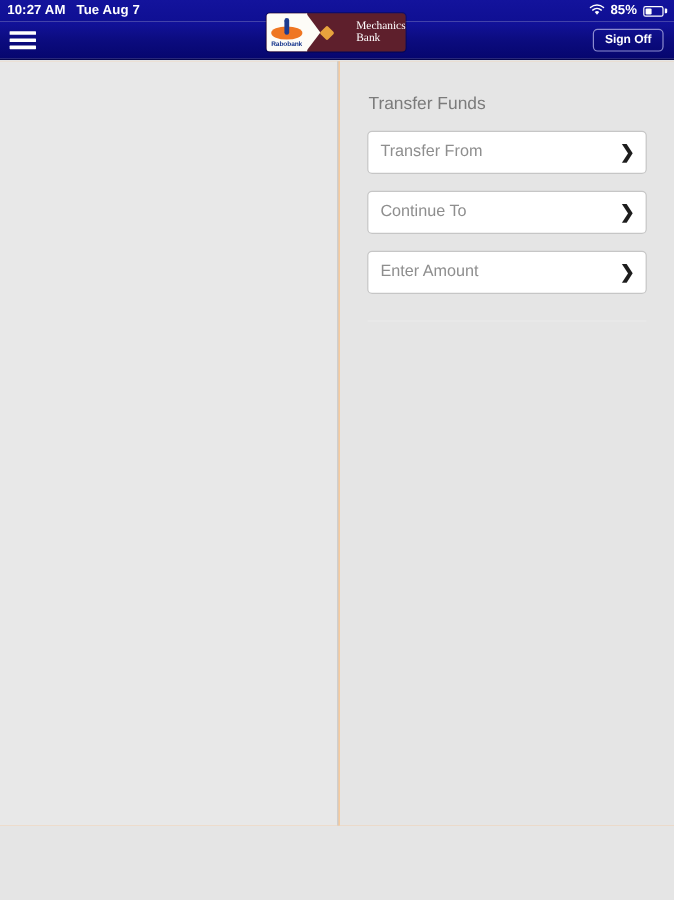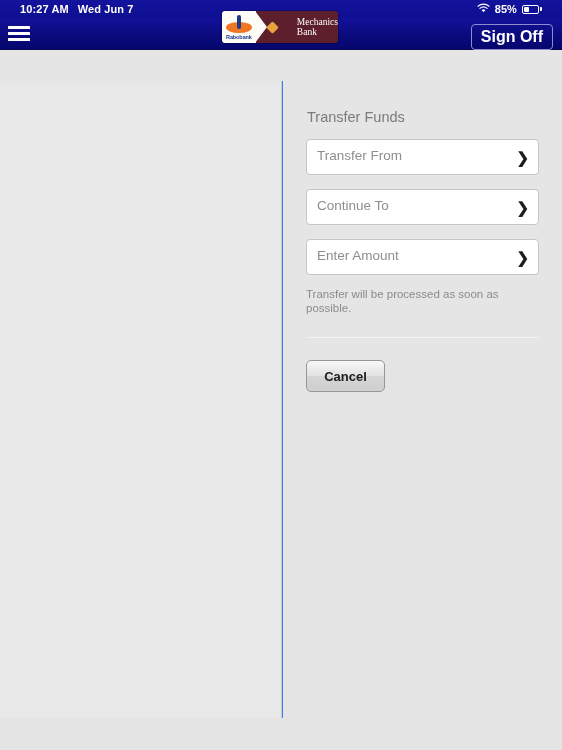--- a/index.html
+++ b/index.html
@@ -19,21 +19,21 @@
 
   
   .status-bar {
     position: absolute;
     top: 0; left: 0;
     width: 562px;
     height: 18px;
     background: linear-gradient(to bottom, #13139c 0%, #0f0f93 100%);
     display: flex;
     align-items: center;
-    padding: 0 20px;
+    padding: 0 6px;
     color: #ffffff;
     font-size: 11px;
     font-weight: bold;
     letter-spacing: 0.1px;
   }
   .status-left { display: flex; align-items: center; gap: 9px; }
   .status-right {
     margin-left: auto;
     display: flex;
     align-items: center;
@@ -177,34 +177,33 @@
 
   
   .sign-off {
     position: absolute;
     right: 9px;
     top: 24px;
     padding: 3px 9px;
     border: 1px solid #8c8ccf;
     border-radius: 4px;
     color: #ffffff;
-    font-size: 16px;
+    font-size: 10px;
     font-weight: bold;
     background: transparent;
     cursor: pointer;
   }
 
   
   .content {
     position: absolute;
     top: 51px; left: 0;
     width: 562px;
     height: 637px;
-    background: #3b82f6;
-    margin-top: 30px;
+    background: #fdba74;
   }
   .left-pane {
     position: absolute;
     left: 0; top: 0;
     width: 282px;
     height: 100%;
     background: #e8e8e8;
     border-right: 1px solid #c9c9c9;
   }
   .right-pane {
@@ -298,21 +297,21 @@
   }
 </style>
 </head>
 <body>
 
 <div id="app">
 
   <div class="status-bar">
     <div class="status-left">
       <span>10:27 AM</span>
-      <span>Wed Jun 7</span>
+      <span>Tue Aug 7</span>
     </div>
     <div class="status-right">
       <span class="wifi-icon">
         <svg width="13" height="10" viewBox="0 0 13 10">
           <path d="M6.5 9.3 L4.6 7.0 a3 3 0 0 1 3.8 0 Z" fill="#fff"></path>
           <path d="M2.9 5.4 a5.6 5.6 0 0 1 7.2 0" stroke="#fff" stroke-width="1.2" fill="none" stroke-linecap="round"></path>
           <path d="M1.0 3.2 a8.6 8.6 0 0 1 11.0 0" stroke="#fff" stroke-width="1.2" fill="none" stroke-linecap="round"></path>
         </svg>
       </span>
       <span>85%</span>
@@ -370,23 +369,21 @@
           <span class="field-label">Continue To</span>
           <span class="chev">❯</span>
         </div>
 
         <div class="field">
           <span class="field-label">Enter Amount</span>
           <span class="chev">❯</span>
         </div>
       </div>
 
-      <div class="hint">Transfer will be processed as soon as possible.</div>
 
       <div class="divider"></div>
 
       <div class="btn-row">
-        <div class="btn btn-cancel">Cancel</div>
       </div>
     </div>
   </div>
 
 </div>
 
 </body></html>

